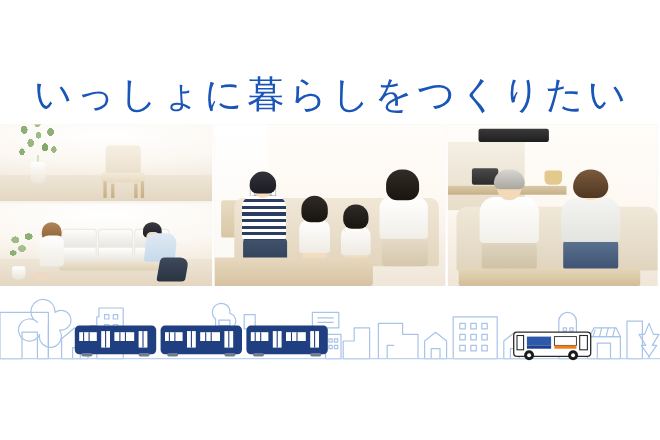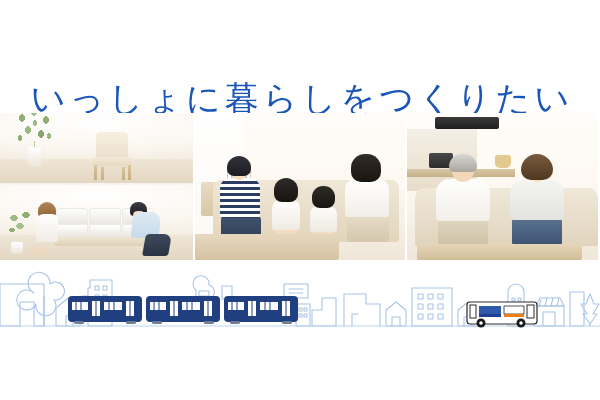--- a/index.html
+++ b/index.html
@@ -13,21 +13,21 @@
   }
   .banner{
     position:absolute;inset:0;
     width:600px;height:400px;
     background:#ffffff;
   }
 
   
   .headline-wrap{
     position:absolute;left:0;top:60px;width:600px;height:52px;
-    display:flex;align-items:center;justify-content:center;margin-top:12px;
+    display:flex;align-items:center;justify-content:center;
   }
   .headline{
     font-size:34px;
     line-height:1;
     letter-spacing:4px;
     color:#1a55b8;
     white-space:nowrap;
     font-weight:400;
     text-indent:4px;
   }

